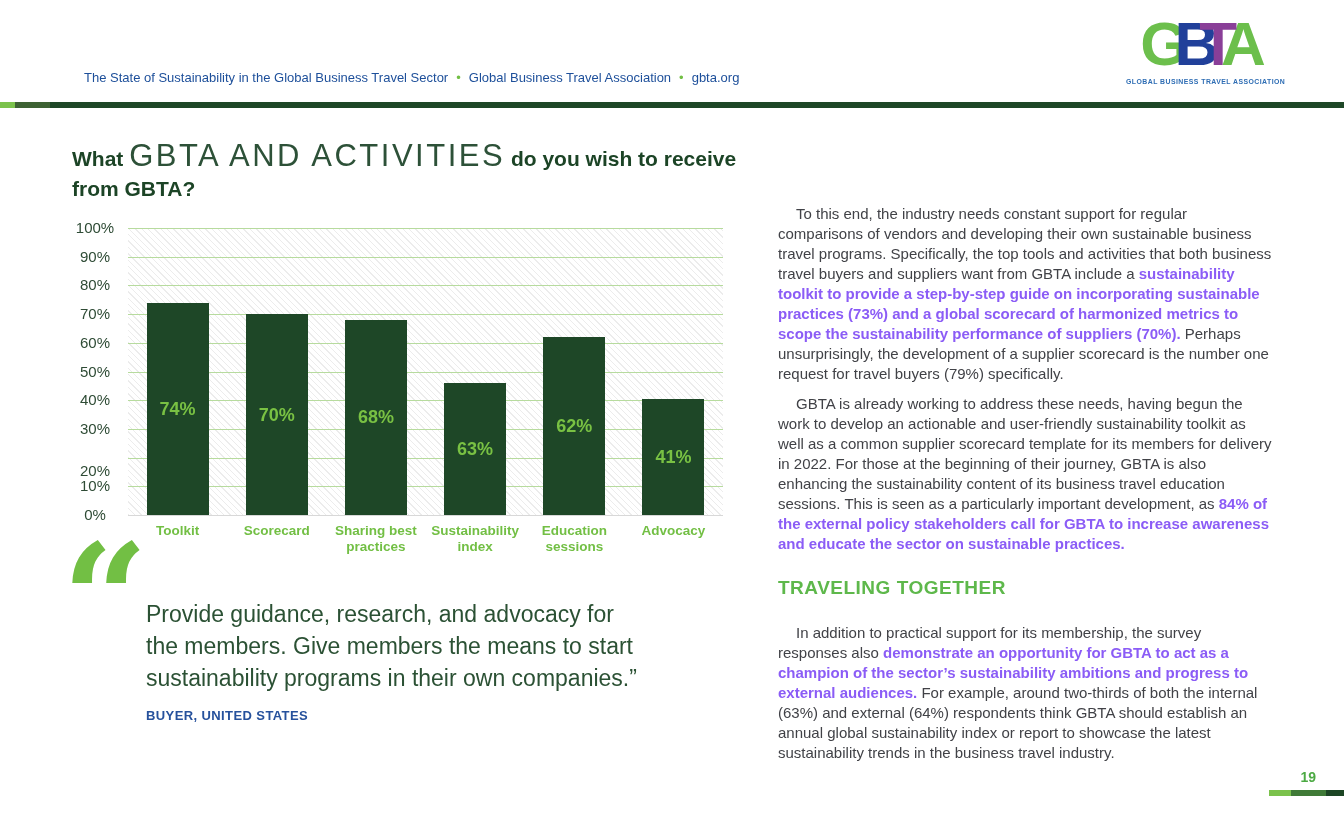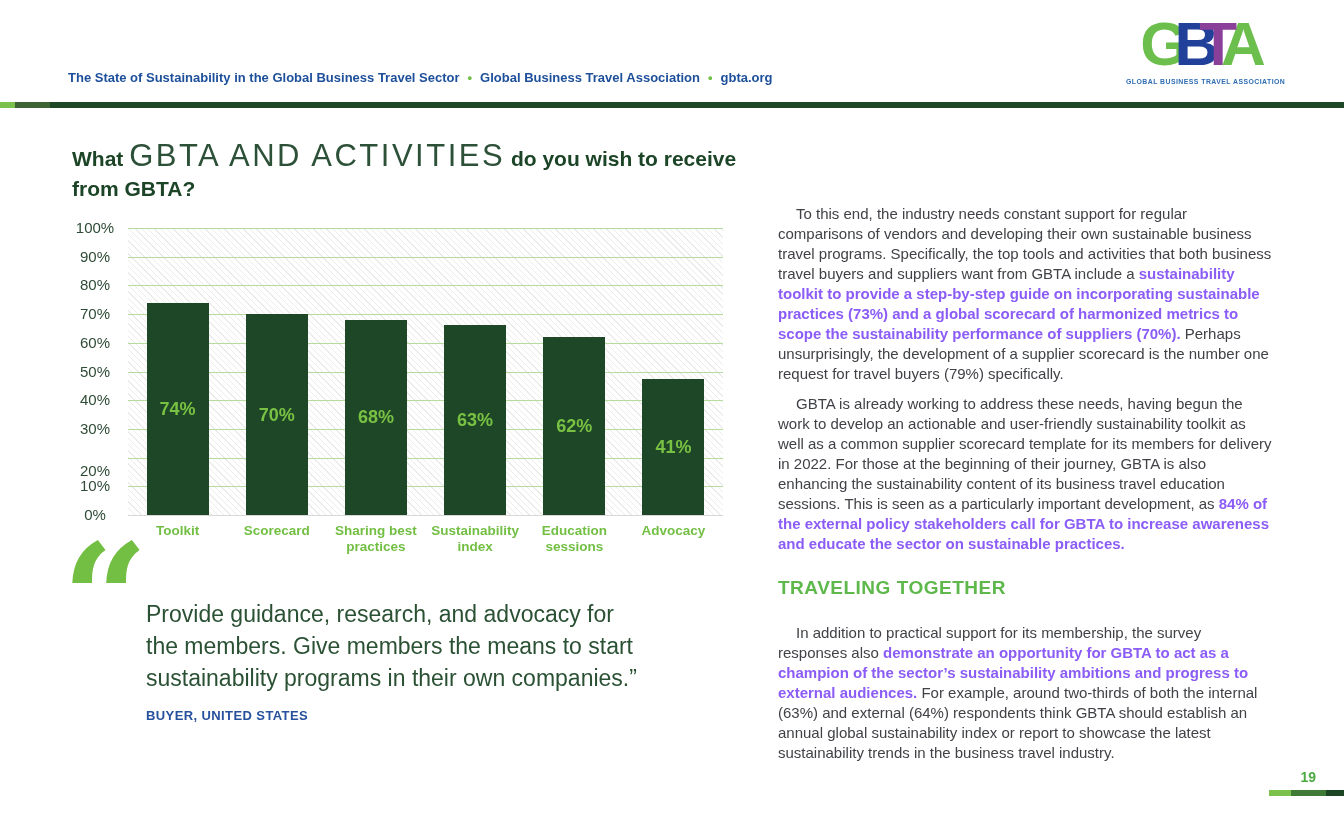--- a/index.html
+++ b/index.html
@@ -1,20 +1,20 @@
 <!DOCTYPE html>
 <html><head>
 <meta charset="utf-8">
 <style>
   * { margin:0; padding:0; box-sizing:border-box; }
   html,body { width:1344px; height:816px; background:#ffffff; font-family:"Liberation Sans", sans-serif; overflow:hidden; }
   .page { position:relative; width:1344px; height:816px; background:#fff; }
 
   
-  .breadcrumb { position:absolute; left:68px; top:70px; font-size:13px; font-weight:bold; color:#1d4f9a; white-space:nowrap; }
+  .breadcrumb { position:absolute; left:84px; top:70px; font-size:13px; font-weight:normal; color:#1d4f9a; white-space:nowrap; }
   .breadcrumb .sep { color:#72bf44; margin:0 8px; }
   .logo { position:absolute; right:68px; top:12px; width:150px; text-align:center; }
   .logo-letters { display:flex; justify-content:center; font-weight:800; font-size:62px; line-height:64px; letter-spacing:-4px; }
   .logo-letters span { position:relative; }
   .logo-letters span:nth-child(2){ margin-left:-10px; z-index:1; }
   .logo-letters span:nth-child(3){ margin-left:-16px; z-index:2; }
   .logo-letters span:nth-child(4){ margin-left:-12px; z-index:0; }
   .logo-sub { margin-top:2px; font-size:6.9px; font-weight:bold; letter-spacing:0.45px; color:#2e6db4; white-space:nowrap; }
   .header-bar { position:absolute; left:0; top:102px; width:1344px; height:6px; display:flex; }
   .header-bar .s1 { width:15px; background:#7bc24c; }
@@ -126,31 +126,31 @@
             <div class="bar" style="height: 200.9px; background: rgb(30, 71, 39);">
               <div class="val" style="color: rgb(121, 193, 67);">70%</div>
             </div>
           </div>
           <div class="slot">
             <div class="bar" style="height: 195.16px; background: rgb(30, 71, 39);">
               <div class="val" style="color: rgb(121, 193, 67);">68%</div>
             </div>
           </div>
           <div class="slot">
-            <div class="bar" style="height: 190px; background: rgb(30, 71, 39);">
+            <div class="bar" style="height: 132px; background: rgb(30, 71, 39);">
               <div class="val" style="color: rgb(121, 193, 67);">63%</div>
             </div>
           </div>
           <div class="slot">
             <div class="bar" style="height: 177.94px; background: rgb(30, 71, 39);">
               <div class="val" style="color: rgb(121, 193, 67);">62%</div>
             </div>
           </div>
           <div class="slot">
-            <div class="bar" style="height: 136px; background: rgb(30, 71, 39);">
+            <div class="bar" style="height: 116px; background: rgb(30, 71, 39);">
               <div class="val" style="color: rgb(121, 193, 67);">41%</div>
             </div>
           </div>
         </div>
     </div>
     <div class="xaxis">
         <div class="xlabel">Toolkit</div>
         <div class="xlabel">Scorecard</div>
         <div class="xlabel">Sharing best practices</div>
         <div class="xlabel">Sustainability index</div>

